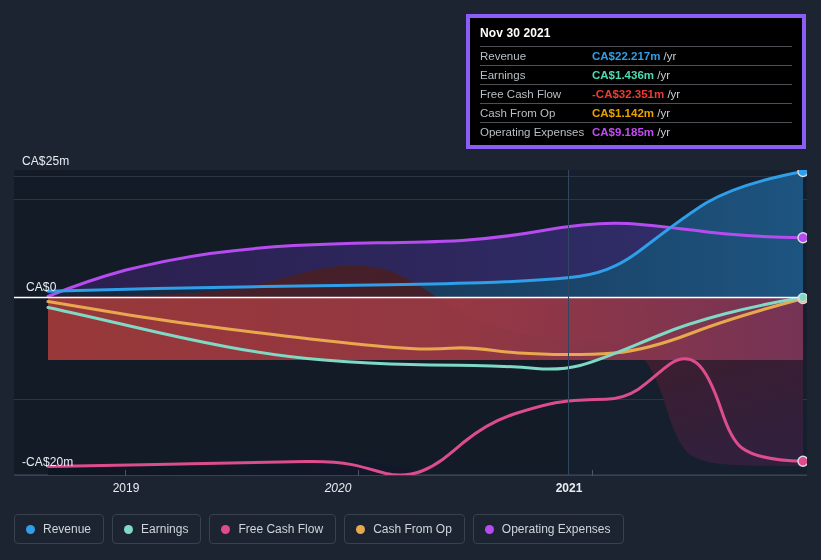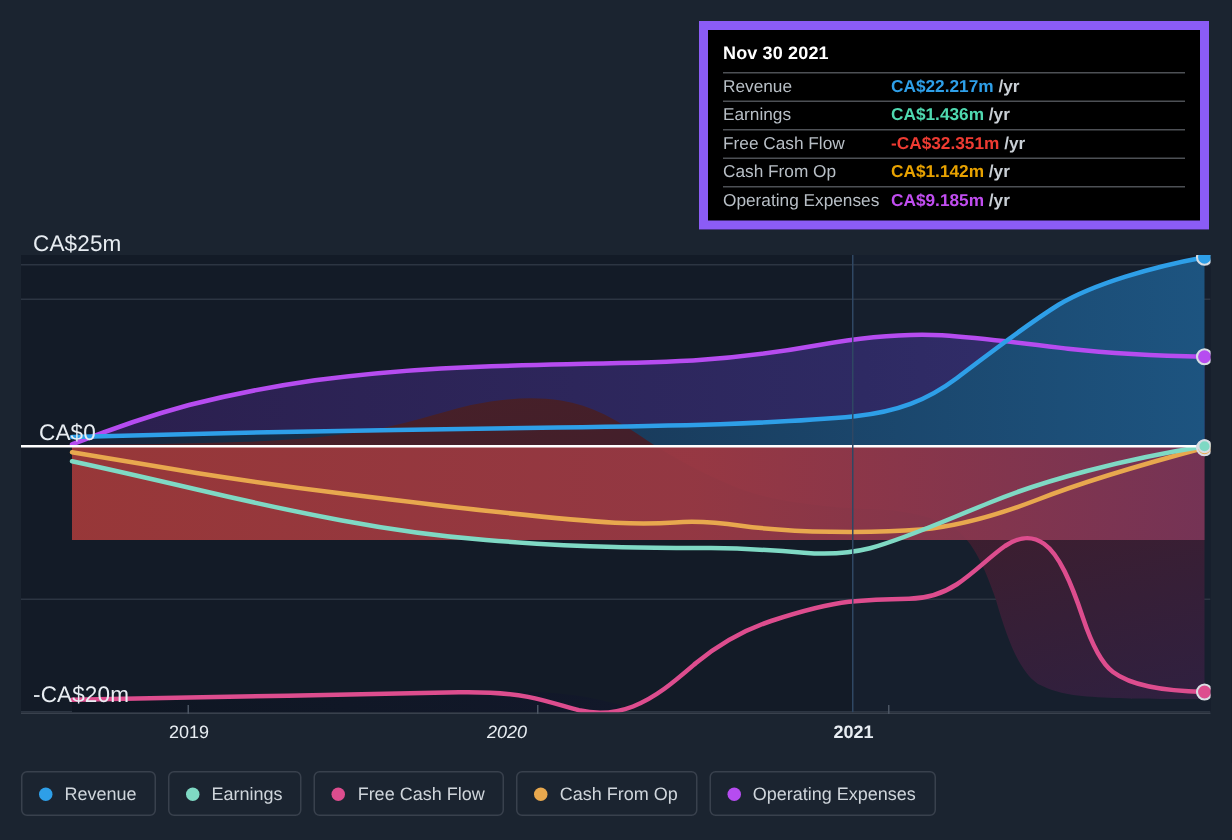--- a/index.html
+++ b/index.html
@@ -21,40 +21,40 @@
     position: absolute;
     left: 14px; top: 170px;
     width: 793px; height: 305px;
   }
   #plot-svg { display: block; }
 
   
   .y-label {
     position: absolute;
     color: #e8edf2;
-    font-size: 15px;
+    font-size: 12px;
     letter-spacing: .1px;
     white-space: nowrap;
   }
   .x-label {
     position: absolute;
     color: #e8edf2;
     font-size: 12px;
     text-align: center;
     white-space: nowrap;
     transform: translateX(-50%);
   }
 
   
   #tooltip {
     position: absolute;
     left: 466px; top: 14px;
     width: 340px;
     background: #000000;
-    border: 6px solid #8b5cf6;
+    border: 4px solid #8b5cf6;
     padding: 6px 10px 4px 10px;
   }
   #tooltip .tt-title {
     color: #ffffff;
     font-size: 12px;
     font-weight: bold;
     padding: 2px 0 6px 0;
     letter-spacing: .1px;
   }
   #tooltip table {
@@ -67,21 +67,21 @@
     font-size: 11.5px;
     vertical-align: middle;
     white-space: nowrap;
   }
   #tooltip td.tt-key {
     color: #b8bfc6;
     width: 112px;
   }
   #tooltip td.tt-val { color: #c9cfd5; }
   #tooltip .amt { font-weight: bold; text-align: center; }
-  #tooltip .suffix { color: #c9cfd5; font-weight: bold; }
+  #tooltip .suffix { color: #c9cfd5; font-weight: normal; }
   #tooltip tr.no-rule { border-top: none; }
   #tooltip tr.no-rule td { padding-top: 0px; }
   #tooltip .pm-num { color: #ffffff; font-weight: bold; }
   #tooltip .pm-txt { color: #b8bfc6; }
 
   
   #legend {
     position: absolute;
     left: 14px; top: 514px;
     display: flex;

